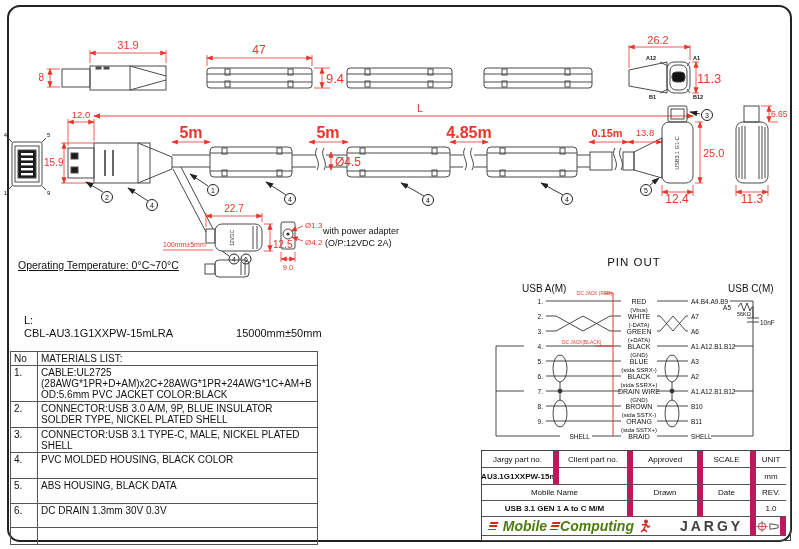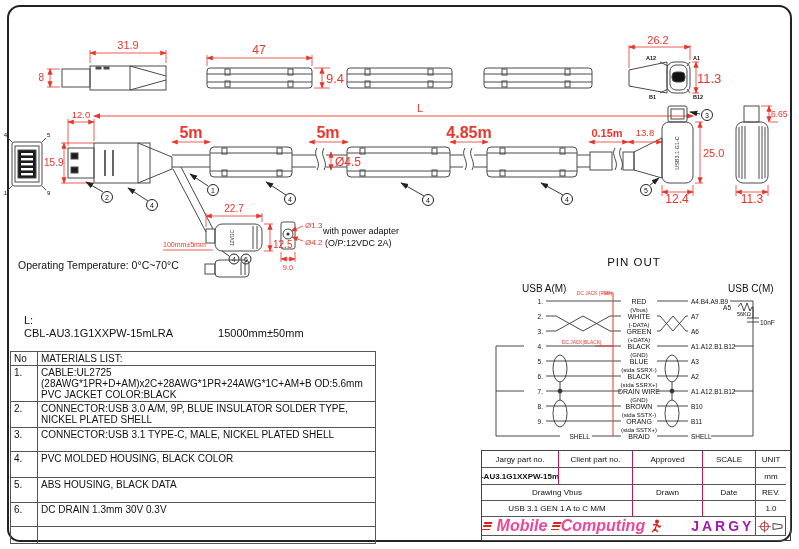--- a/index.html
+++ b/index.html
@@ -1,49 +1,49 @@
 <!DOCTYPE html>
 <html><head>
 <meta charset="utf-8">
 <style>
   html,body{margin:0;padding:0;background:#fff;}
   #sheet{position:relative;width:799px;height:549px;background:#fff;overflow:hidden;
          font-family:"Liberation Sans","DejaVu Sans",sans-serif;color:#1a1a1a;}
   svg text{font-family:"Liberation Sans","DejaVu Sans",sans-serif;}
   .abs{position:absolute;}
   
-  #env{left:18px;top:259px;font-size:10.5px;line-height:13.2px;color:#111;}
+  #env{left:18px;top:259px;font-size:10.5px;line-height:13.2px;color:#111;text-decoration:underline;}
   #lenblock{left:24px;top:314px;font-size:11px;line-height:13px;color:#111;}
   #lenrow span{display:inline-block;}
-  #len-val{margin-left:42px;}
+  #len-val{margin-left:60px;}
   
-  #materials{left:10px;top:351px;width:366px;border:1.2px solid #444;border-collapse:collapse;
+  #materials{left:10px;top:351px;width:308px;border:1.2px solid #444;border-collapse:collapse;
              font-size:10px;color:#111;background:transparent;}
   #materials td{border:1px solid #555;vertical-align:top;padding:1px 3px;}
   #materials td.no{width:20px;text-align:left;}
   .mrow1{height:27px}.mrow2{height:26px}.mrow3{height:24px}.mrow4{height:26px}
   .mrow5{height:25px}.mrow6{height:24px}.mrow7{height:17px}
   
   #titleblock{left:481px;top:450px;width:310px;height:91px;border:1.5px solid #444;
               box-sizing:border-box;display:grid;
               grid-template-columns:77px 74px 70px 53px 30px;
               grid-template-rows:17px 17px 16px 16px 19px;}
-  #titleblock .cell{border-right:1px solid #be185d;border-bottom:1px solid #555;
+  #titleblock .cell{border-right:6px solid #be185d;border-bottom:1px solid #555;
               display:flex;align-items:center;justify-content:center;
               font-size:8px;color:#111;overflow:hidden;white-space:nowrap;}
   #titleblock .last{border-right:none;}
   .partno{font-size:6.6px;font-weight:bold;}
   .unitval{font-size:9px;}
-  .dname{font-size:8.5px;font-weight:normal;}
+  .dname{font-size:8.5px;font-weight:bold;}
   .revval{font-size:9px;}
   .span2{grid-column:span 2;}
   .span4{grid-column:span 4;}
   #logo-cell{border-bottom:none;display:flex;align-items:center;justify-content:center;gap:5px;}
-  #logo-mobile{font-style:italic;font-weight:bold;font-size:16px;color:#ec4899;letter-spacing:0px;}
-  #logo-jargy{font-weight:bold;font-size:14px;color:#a21caf;letter-spacing:3px;margin-left:24px;}
+  #logo-mobile{font-style:italic;font-weight:bold;font-size:14px;color:#4d7c0f;letter-spacing:0px;}
+  #logo-jargy{font-weight:bold;font-size:14px;color:#404040;letter-spacing:3px;margin-left:24px;}
   .speed{display:inline-block;width:8px;height:9px;margin-right:1px;
          background:repeating-linear-gradient(#d8231f 0 1.6px,transparent 1.6px 3.4px);
          transform:skewX(-20deg);}
   #proj-cell{border-right:none;border-bottom:none;}
 </style>
 </head>
 <body>
 
 <div id="sheet">
 
@@ -544,21 +544,21 @@
   <div class="cell">Approved</div>
   <div class="cell">SCALE</div>
   <div class="cell last">UNIT</div>
 
   <div class="cell partno">CBL-AU3.1G1XXPW-15mLRA</div>
   <div class="cell"></div>
   <div class="cell"></div>
   <div class="cell"></div>
   <div class="cell last unitval">mm</div>
 
-  <div class="cell span2">Drawing Vbus</div>
+  <div class="cell span2">Mobile Name</div>
   <div class="cell">Drawn</div>
   <div class="cell">Date</div>
   <div class="cell last">REV.</div>
 
   <div class="cell span2 dname">USB 3.1 GEN 1 A to C M/M</div>
   <div class="cell"></div>
   <div class="cell"></div>
   <div class="cell last revval">1.0</div>
 
   <div class="cell span4" id="logo-cell">

